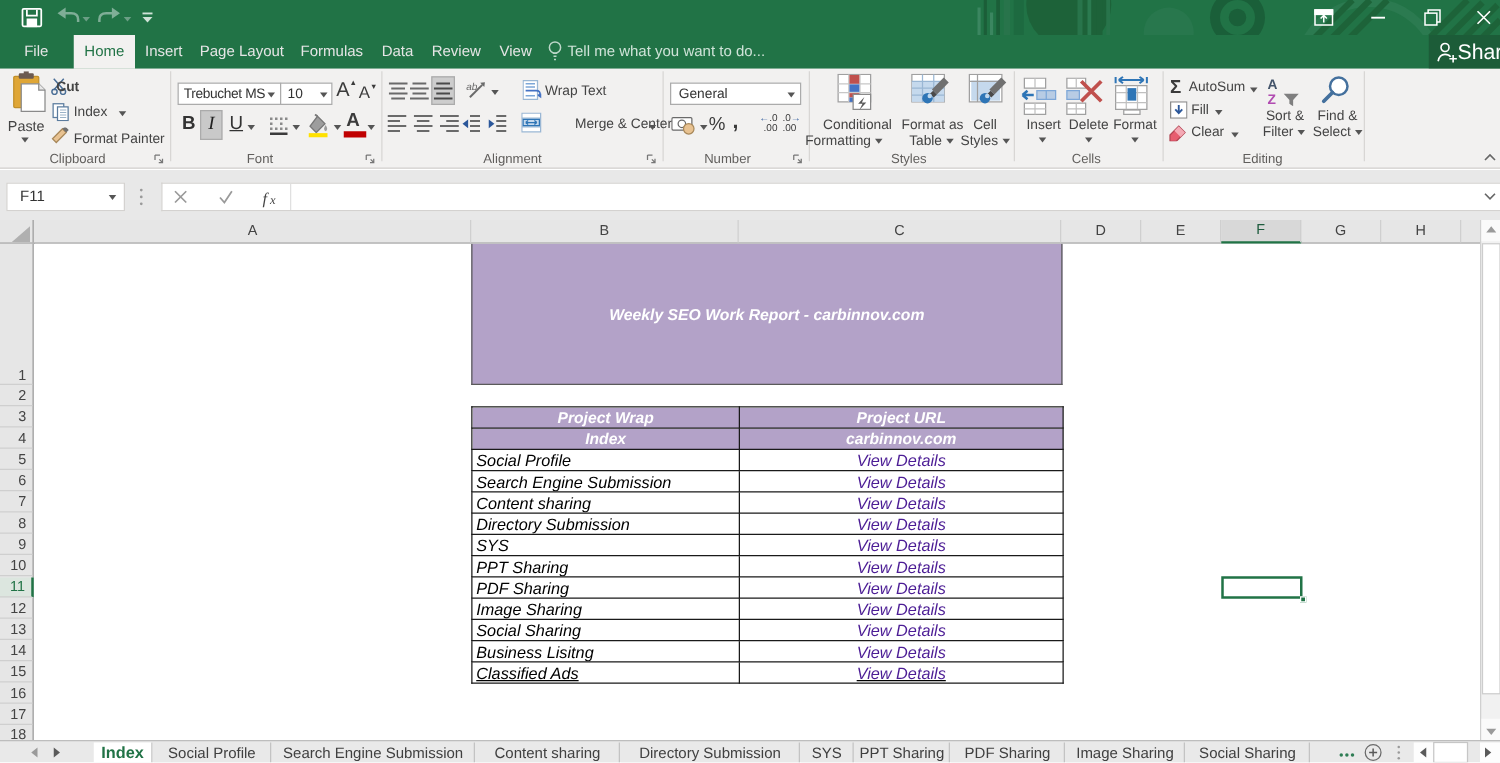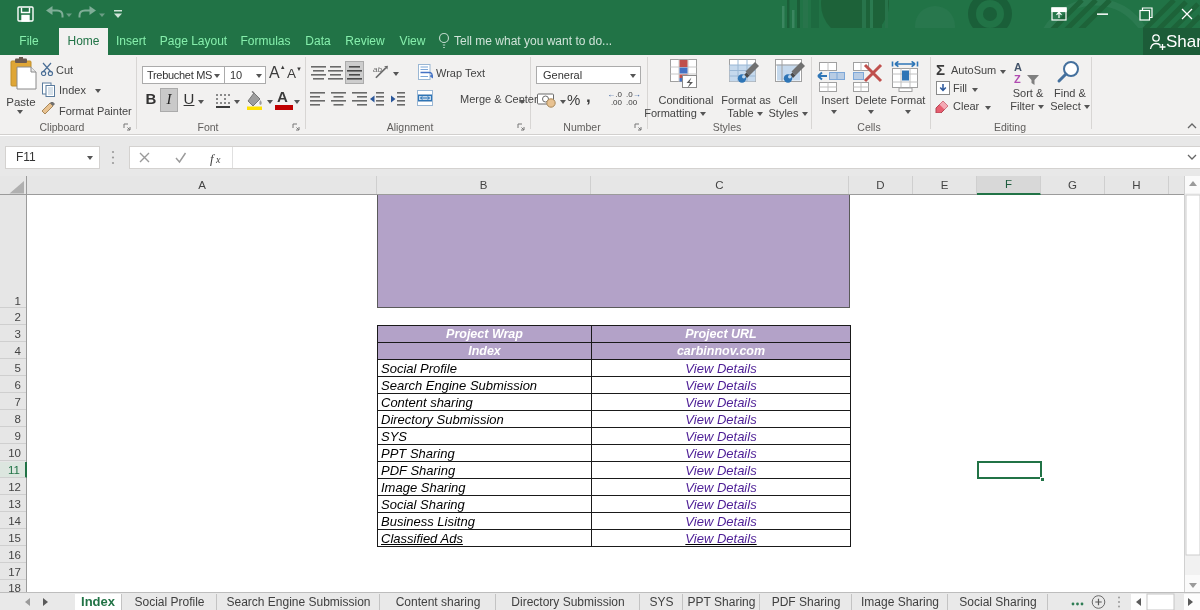--- a/index.html
+++ b/index.html
@@ -4,21 +4,21 @@
 <style>
 * { margin:0; padding:0; box-sizing:border-box; }
 html,body { width:1200px; height:610px; overflow:hidden; font-family:"Liberation Sans", sans-serif; background:#fff; -webkit-font-smoothing:antialiased; }
 #stage { position:relative; width:1200px; height:610px; overflow:hidden; }
 
 
 #titlebar { position:absolute; left:0; top:0; width:1200px; height:28px; background:#217346; overflow:hidden; }
 #title-text { position:absolute; left:10px; right:0; top:7px; text-align:center; color:#fff; font-size:11.3px; }
 
 #menubar { position:absolute; left:0; top:28px; width:1200px; height:27px; background:#217346; }
-.mtab { position:absolute; top:0; height:27px; line-height:27px; color:#86efac; font-size:12px; text-align:center; }
+.mtab { position:absolute; top:0; height:27px; line-height:27px; color:#e5e5e5; font-size:12px; text-align:center; }
 #hometab { position:absolute; left:59px; top:0; width:49px; height:27px; background:#f2f1f0; color:#217346; font-size:12px; text-align:center; line-height:27px; }
 #sharebtn { position:absolute; right:0; top:0; width:57px; height:27px; background:#1c5c38; color:#fff; font-size:12px; }
 
 
 #ribbon { position:absolute; left:0; top:55px; width:1200px; height:80px; background:#f2f1f0; border-bottom:1px solid #d2d0ce; }
 .gsep { position:absolute; top:2px; height:72px; width:1px; background:#d8d6d4; }
 .glabel { position:absolute; top:66px; font-size:10.5px; color:#605e5c; text-align:center; }
 .glauncher { position:absolute; top:67px; width:10px; height:10px; }
 .rbtxt { font-size:11px; color:#444; }
 .caret { display:inline-block; width:0; height:0; border-left:3px solid transparent; border-right:3px solid transparent; border-top:4px solid #555; vertical-align:middle; }
@@ -201,21 +201,21 @@
     <div style="position:absolute;left:0px;top:41px;width:42px;text-align:center;font-size:11.5px;color:#444;">Paste</div>
     <div style="position:absolute;left:17px;top:55px;" class="caret"></div>
 
     <svg style="position:absolute;left:40px;top:7px;" width="16" height="14">
       <g stroke="#4a6e96" stroke-width="1.2" fill="none">
         <path d="M3 1 l8 9 M11 1 l-8 9"></path>
         <circle cx="3.6" cy="11.4" r="2.1"></circle>
         <circle cx="10.4" cy="11.4" r="2.1"></circle>
       </g>
     </svg>
-    <div class="rbtxt" style="position:absolute;left:56px;top:9px;">Cut</div>
+    <div class="rbtxt" style="position:absolute;left:45px;top:9px;font-weight:bold;">Cut</div>
 
     <svg style="position:absolute;left:41px;top:27px;" width="16" height="15">
       <g fill="#fff" stroke="#5b7c9e" stroke-width="1">
         <rect x="1.5" y="1" width="8.5" height="11"></rect>
         <rect x="5" y="3.5" width="8.5" height="11"></rect>
       </g>
       <g stroke="#9ab2c8" stroke-width="0.8">
         <path d="M7 6 h5 M7 8 h5 M7 10 h5 M7 12 h5"></path>
       </g>
     </svg>
@@ -538,20 +538,21 @@
     <div class="rowcell" style="top:301px;height:16px;line-height:16px;">13</div>
     <div class="rowcell" style="top:318px;height:16px;line-height:16px;">14</div>
     <div class="rowcell" style="top:335px;height:16px;line-height:16px;">15</div>
     <div class="rowcell" style="top:352px;height:16px;line-height:16px;">16</div>
     <div class="rowcell" style="top:369px;height:16px;line-height:16px;">17</div>
     <div class="rowcell" style="top:386px;height:11px;line-height:14px;border-bottom:none;">18</div>
   </div>
   <div id="grid">
 
     <div style="position:absolute;left:349px;top:0px;width:473px;height:113px;background:#b3a2c8;border:1px solid #5a5a5a;border-top:none;"></div>
+    <div style="position:absolute;left:349px;top:50px;width:473px;text-align:center;color:#fff;font-size:12.6px;font-weight:bold;font-style:italic;">Weekly SEO Work Report - carbinnov.com</div>
 
     <table style="position:absolute;left:349px;top:130px;width:473px;border-collapse:collapse;table-layout:fixed;" cellspacing="0">
       <colgroup>
           <col style="width:214px;">
           <col style="width:259px;">
         </colgroup>
       <tbody>
           <tr style="height:17px;">
             <td class="th">Project Wrap</td>
             <td class="th">Project URL</td>

